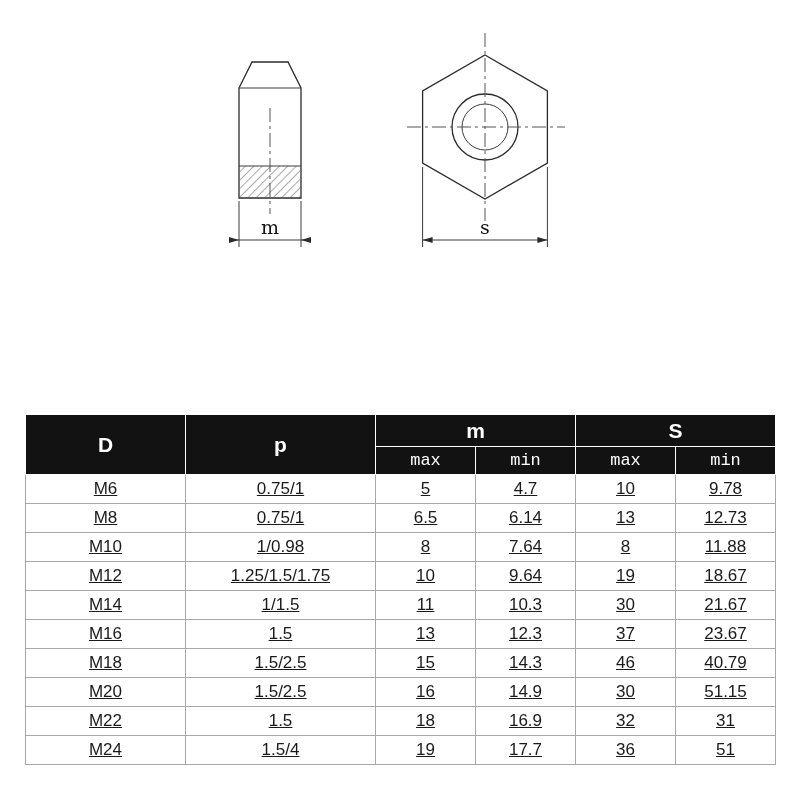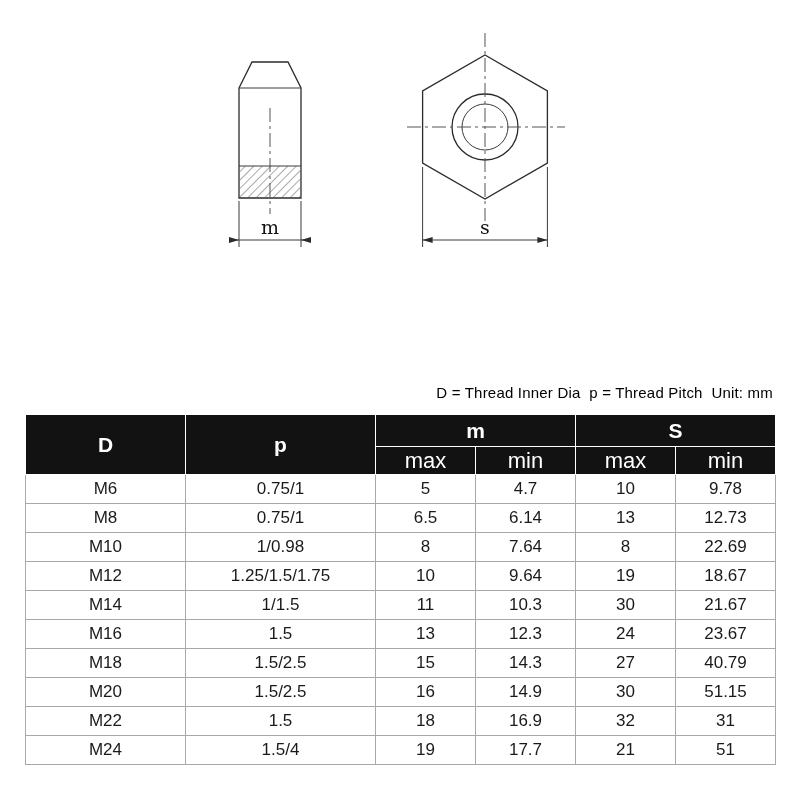--- a/index.html
+++ b/index.html
@@ -21,24 +21,24 @@
   }
   table.spec-table{
     position:absolute;left:25px;top:414px;width:750px;
     border-collapse:collapse;table-layout:fixed;text-align:center;
   }
   table.spec-table th{
     background:#121212;color:#ffffff;border:1px solid #ffffff;
     font-weight:bold;padding:0;
   }
   table.spec-table thead tr.main-head th{font-size:21px;height:31px;}
-  table.spec-table thead tr.sub-head th{font-size:22px;font-weight:normal;height:27px;}
+  table.spec-table thead tr.sub-head th{font-size:17px;font-weight:normal;height:27px;font-family:Liberation Mono, monospace;}
   table.spec-table td{
     border:1px solid #a8a8a8;font-size:17px;height:28px;
-    color:#1a1a1a;padding:0;background:#ffffff;
+    color:#1a1a1a;padding:0;background:#ffffff;text-decoration:underline;
   }
 </style>
 </head>
 <body>
 
 <div class="page">
 
   <svg class="drawing side-view" width="150" height="210" viewBox="0 0 150 210" xmlns="http://www.w3.org/2000/svg">
     <defs>
       <pattern id="hatch" patternUnits="userSpaceOnUse" width="6" height="6" patternTransform="rotate(45)">
@@ -65,21 +65,20 @@
     <line class="centerline" x1="2" y1="102" x2="160" y2="102"></line>
     <line class="centerline" x1="80" y1="8" x2="80" y2="196"></line>
     <line class="thin" x1="17.6" y1="142" x2="17.6" y2="222"></line>
     <line class="thin" x1="142.4" y1="142" x2="142.4" y2="222"></line>
     <line class="thin" x1="17.6" y1="215" x2="142.4" y2="215"></line>
     <polygon class="arrow" points="17.6,215 27.6,212 27.6,218"></polygon>
     <polygon class="arrow" points="142.4,215 132.4,212 132.4,218"></polygon>
     <text class="dim-label" x="80" y="209" text-anchor="middle">s</text>
   </svg>
 
-  <div class="note">D = Thread Inner Dia  p = Thread Pitch  Unit: mm</div>
 
   <table class="spec-table">
     <colgroup>
       <col style="width:160px">
       <col style="width:190px">
       <col style="width:100px">
       <col style="width:100px">
       <col style="width:100px">
       <col style="width:100px">
     </colgroup>
@@ -113,21 +112,21 @@
           <td>6.14</td>
           <td>13</td>
           <td>12.73</td>
         </tr>
         <tr>
           <td>M10</td>
           <td>1/0.98</td>
           <td>8</td>
           <td>7.64</td>
           <td>8</td>
-          <td>22.69</td>
+          <td>11.88</td>
         </tr>
         <tr>
           <td>M12</td>
           <td>1.25/1.5/1.75</td>
           <td>10</td>
           <td>9.64</td>
           <td>19</td>
           <td>18.67</td>
         </tr>
         <tr>
@@ -136,29 +135,29 @@
           <td>11</td>
           <td>10.3</td>
           <td>30</td>
           <td>21.67</td>
         </tr>
         <tr>
           <td>M16</td>
           <td>1.5</td>
           <td>13</td>
           <td>12.3</td>
-          <td>24</td>
+          <td>37</td>
           <td>23.67</td>
         </tr>
         <tr>
           <td>M18</td>
           <td>1.5/2.5</td>
           <td>15</td>
           <td>14.3</td>
-          <td>27</td>
+          <td>46</td>
           <td>40.79</td>
         </tr>
         <tr>
           <td>M20</td>
           <td>1.5/2.5</td>
           <td>16</td>
           <td>14.9</td>
           <td>30</td>
           <td>51.15</td>
         </tr>
@@ -168,19 +167,19 @@
           <td>18</td>
           <td>16.9</td>
           <td>32</td>
           <td>31</td>
         </tr>
         <tr>
           <td>M24</td>
           <td>1.5/4</td>
           <td>19</td>
           <td>17.7</td>
-          <td>21</td>
+          <td>36</td>
           <td>51</td>
         </tr>
       </tbody>
   </table>
 
 </div>
 
 </body></html>

